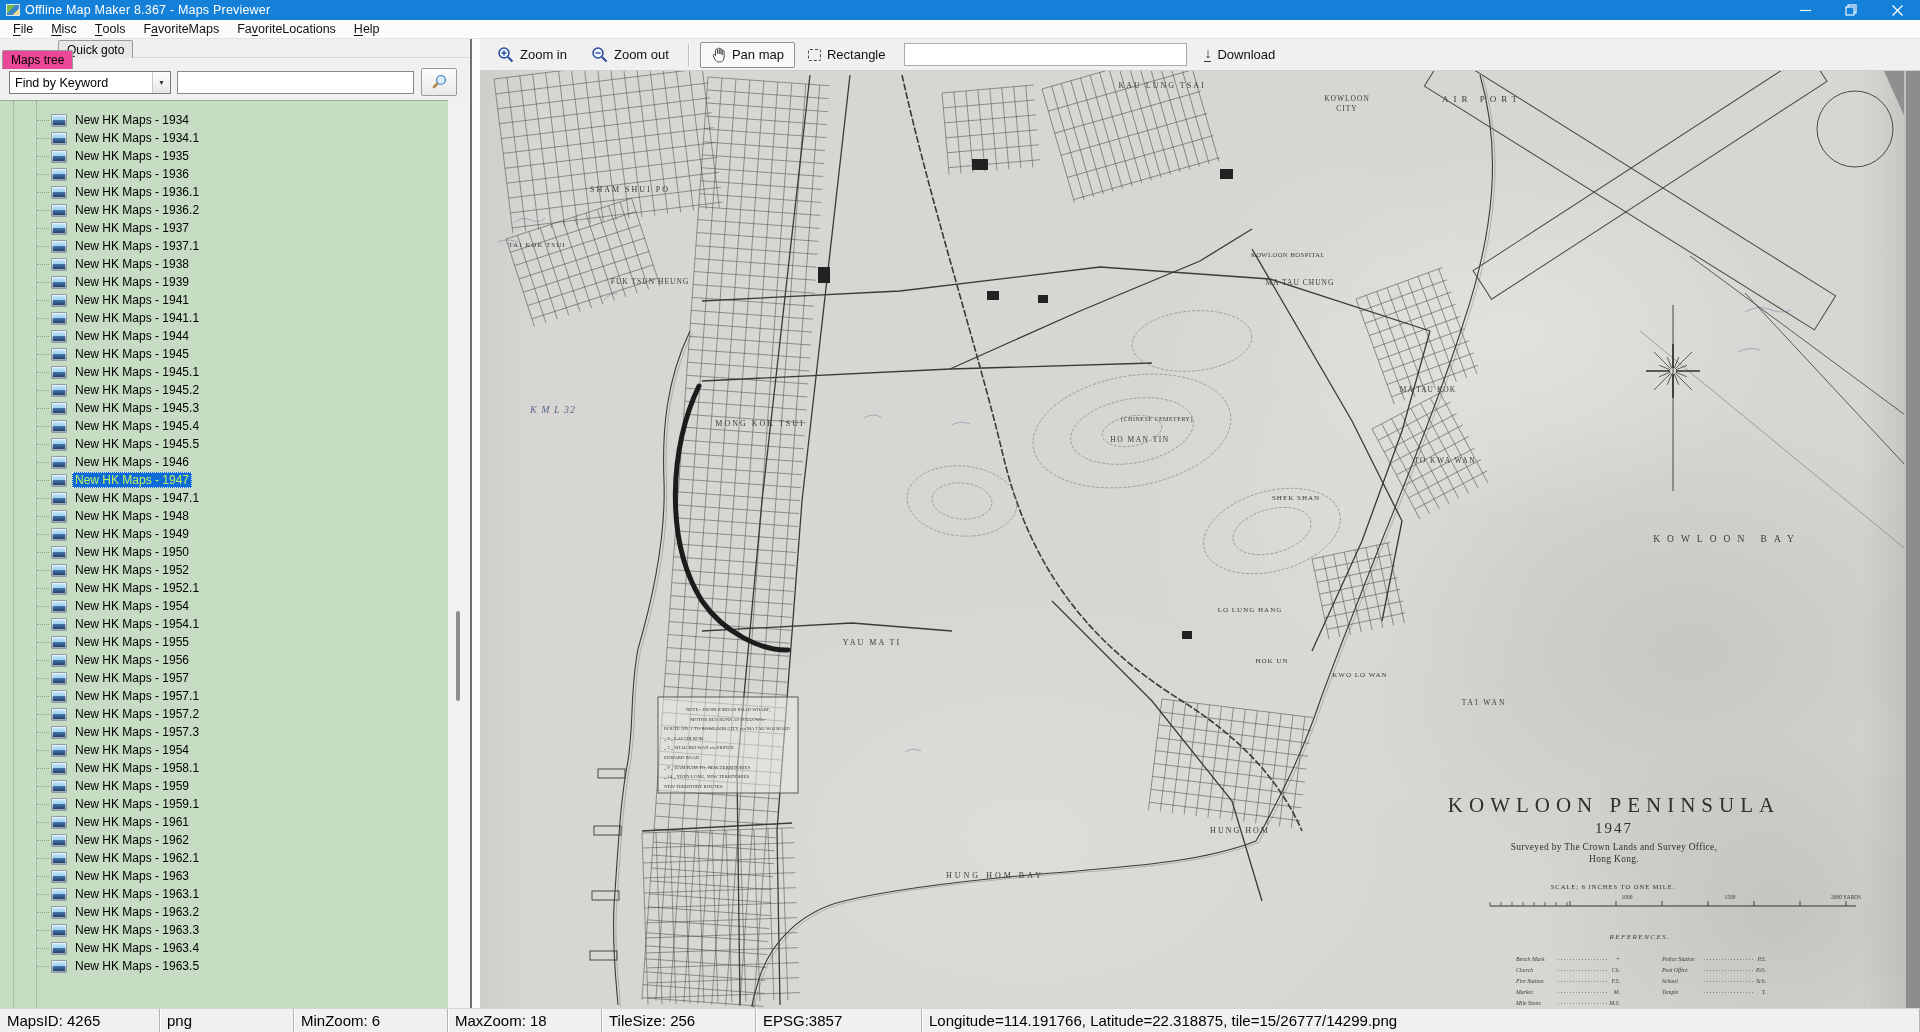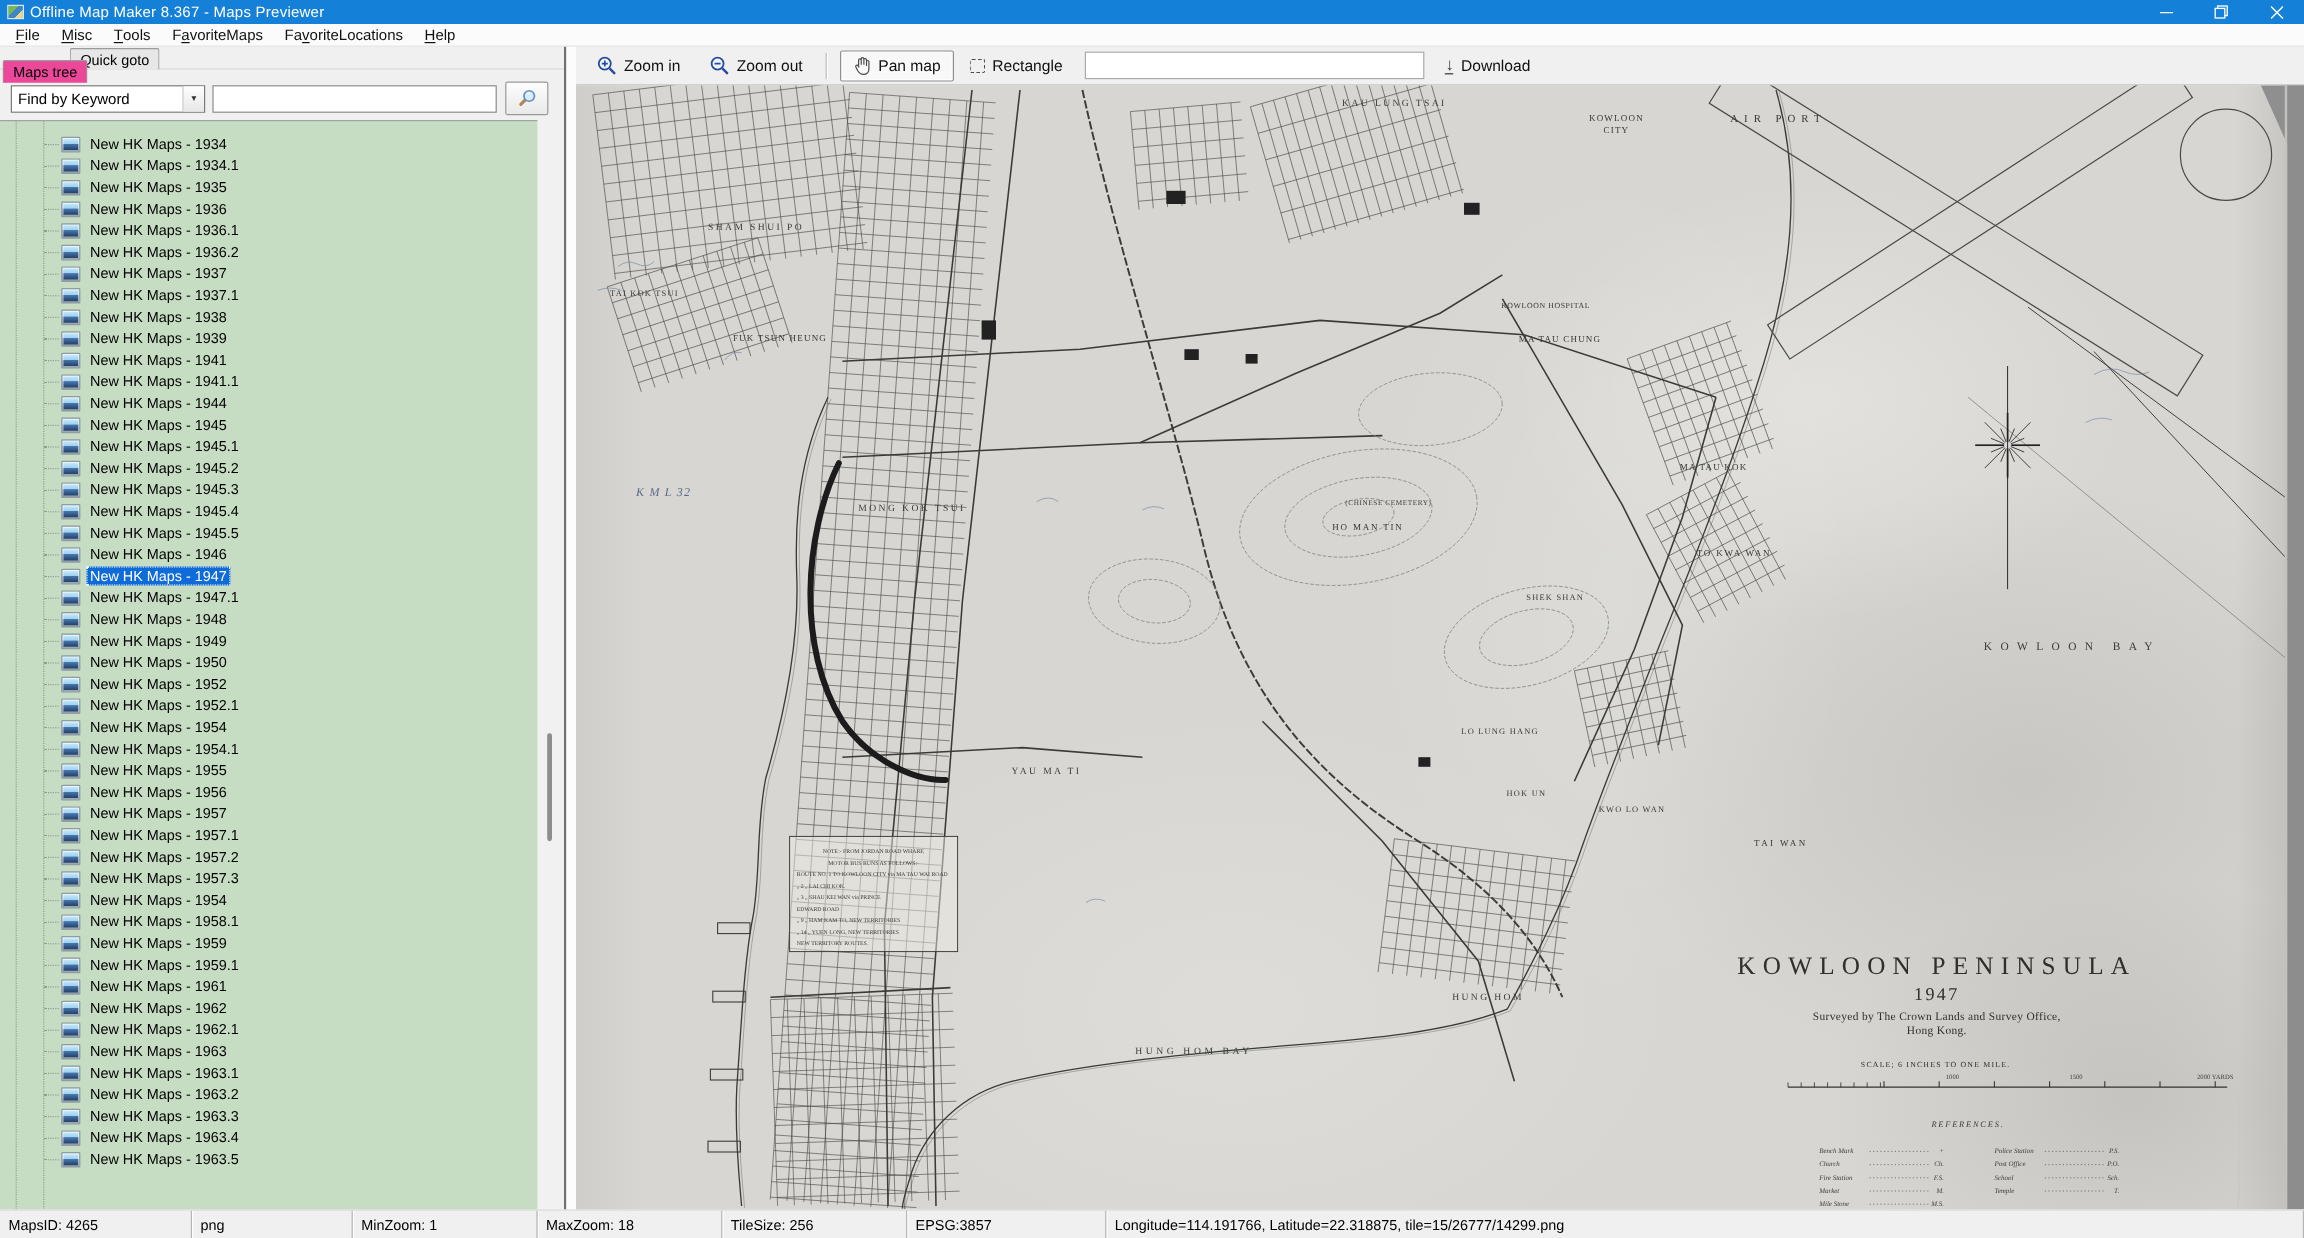--- a/index.html
+++ b/index.html
@@ -36,21 +36,21 @@
   
   .tree { position:absolute; left:0; top:61px; width:448px; height:908px; background:#c7ddc3; border-top:1px solid #9aa89a; overflow:hidden; }
   .treelines1 { position:absolute; left:13px; top:0; width:1px; height:100%; border-left:1px dotted #8fa08f; }
   .treelines2 { position:absolute; left:36px; top:0; width:1px; height:100%; border-left:1px dotted #8fa08f; }
   .treerow { position:relative; height:18px; display:flex; align-items:center; padding-left:51px; white-space:nowrap; }
   .treerow::before { content:""; position:absolute; left:37px; top:9px; width:12px; border-top:1px dotted #8fa08f; }
   .mapicon { width:16px; height:13px; margin-right:5px; flex:0 0 auto; border:1px solid #8f9aa5; border-radius:1px;
      background:linear-gradient(180deg,#cdeafa 0%,#9ed2f0 42%,#4878b0 45%,#2d4f79 78%,#223c5c 100%);
      box-shadow:inset 0 0 0 1px rgba(255,255,255,.55); }
   .treerow .label { font-size:12px; color:#000; padding:1px 3px; }
-  .treerow.selected .label { background:#0f6bd7; color:#ffffff; outline:1px dotted #eaf2ff; outline-offset:-1px; }
+  .treerow.selected .label { background:#0f6bd7; color:#bef264; outline:1px dotted #eaf2ff; outline-offset:-1px; }
 
   
   .treescroll { position:absolute; left:448px; top:61px; width:20px; height:908px; background:#f1f1f1; }
   .treethumb { position:absolute; left:8px; top:511px; width:4px; height:90px; background:#8d8d8d; border-radius:2px; }
   .splitline { position:absolute; left:470px; top:39px; width:2px; height:969px; background:#707070; }
   .whitegap { position:absolute; left:472px; top:39px; width:8px; height:969px; background:#fcfcfc; }
 
   
   .maptoolbar { position:absolute; left:480px; top:39px; width:1440px; height:32px; background:#f0f0f0; border-bottom:1px solid #cfcfcf; display:flex; align-items:center; }
   .tbtn { height:26px; display:flex; align-items:center; gap:6px; padding:0 10px; font-size:13px; color:#111; border:1px solid transparent; border-radius:2px; margin-left:2px; }
@@ -68,21 +68,21 @@
       radial-gradient(ellipse 640px 420px at 38% 82%, rgba(255,255,255,.16), transparent 60%),
       radial-gradient(ellipse 300px 520px at 60% 45%, rgba(255,255,255,.12), transparent 70%),
       radial-gradient(ellipse 360px 260px at 90% 90%, rgba(110,110,106,.18), transparent 70%),
       linear-gradient(90deg, rgba(0,0,0,.04), transparent 4%, transparent 96%, rgba(0,0,0,.10));
   }
   .mapview svg { position:absolute; left:0; top:0; }
   .ink { stroke:#3a3a38; fill:none; }
 
   
   .statusbar { position:absolute; left:0; top:1008px; width:1920px; height:24px; background:#f0f0f0; border-top:1px solid #d5d5d5; display:flex; align-items:stretch; }
-  .spanel { display:flex; align-items:center; font-size:12px; color:#000; padding:0 7px; border-right:1px solid #b5b5b5; box-shadow:1px 0 0 #fff;text-align:center; }
+  .spanel { display:flex; align-items:center; font-size:15px; color:#000; padding:0 7px; border-right:1px solid #b5b5b5; box-shadow:1px 0 0 #fff;text-align:center; }
 </style>
 </head>
 <body>
 
 <div id="app">
 
   <div class="titlebar">
     <div class="appicon"></div>
     <div class="title">Offline Map Maker 8.367 - Maps Previewer</div>
     <div class="wincontrols">
@@ -821,20 +821,20 @@
         <text x="184" y="688" text-anchor="start" font-size="4.8" fill="#3a3a38" font-family="&quot;Liberation Serif&quot;,&quot;DejaVu Serif&quot;,serif">EDWARD ROAD</text>
         <text x="184" y="697.6" text-anchor="start" font-size="4.8" fill="#3a3a38" font-family="&quot;Liberation Serif&quot;,&quot;DejaVu Serif&quot;,serif">„   9  „   HAM KAM TO, NEW TERRITORIES</text>
         <text x="184" y="707.2" text-anchor="start" font-size="4.8" fill="#3a3a38" font-family="&quot;Liberation Serif&quot;,&quot;DejaVu Serif&quot;,serif">„  14  „   YUEN LONG, NEW TERRITORIES</text>
         <text x="184" y="716.8" text-anchor="start" font-size="4.8" fill="#3a3a38" font-family="&quot;Liberation Serif&quot;,&quot;DejaVu Serif&quot;,serif">NEW  TERRITORY  ROUTES.</text>
       </svg>
   </div>
 
   <div class="statusbar" id="statusbar">
       <div class="spanel" style="width: 160px;">MapsID: 4265</div>
       <div class="spanel" style="width: 134px;">png</div>
-      <div class="spanel" style="width: 154px;">MinZoom: 1</div>
+      <div class="spanel" style="width: 154px;">MinZoom: 6</div>
       <div class="spanel" style="width: 154px;">MaxZoom: 18</div>
       <div class="spanel" style="width: 154px;">TileSize: 256</div>
       <div class="spanel" style="width: 166px;">EPSG:3857</div>
       <div class="spanel" style="flex: 1 1 0%;">Longitude=114.191766, Latitude=22.318875, tile=15/26777/14299.png</div>
     </div>
 
 </div>
 
 </body></html>

